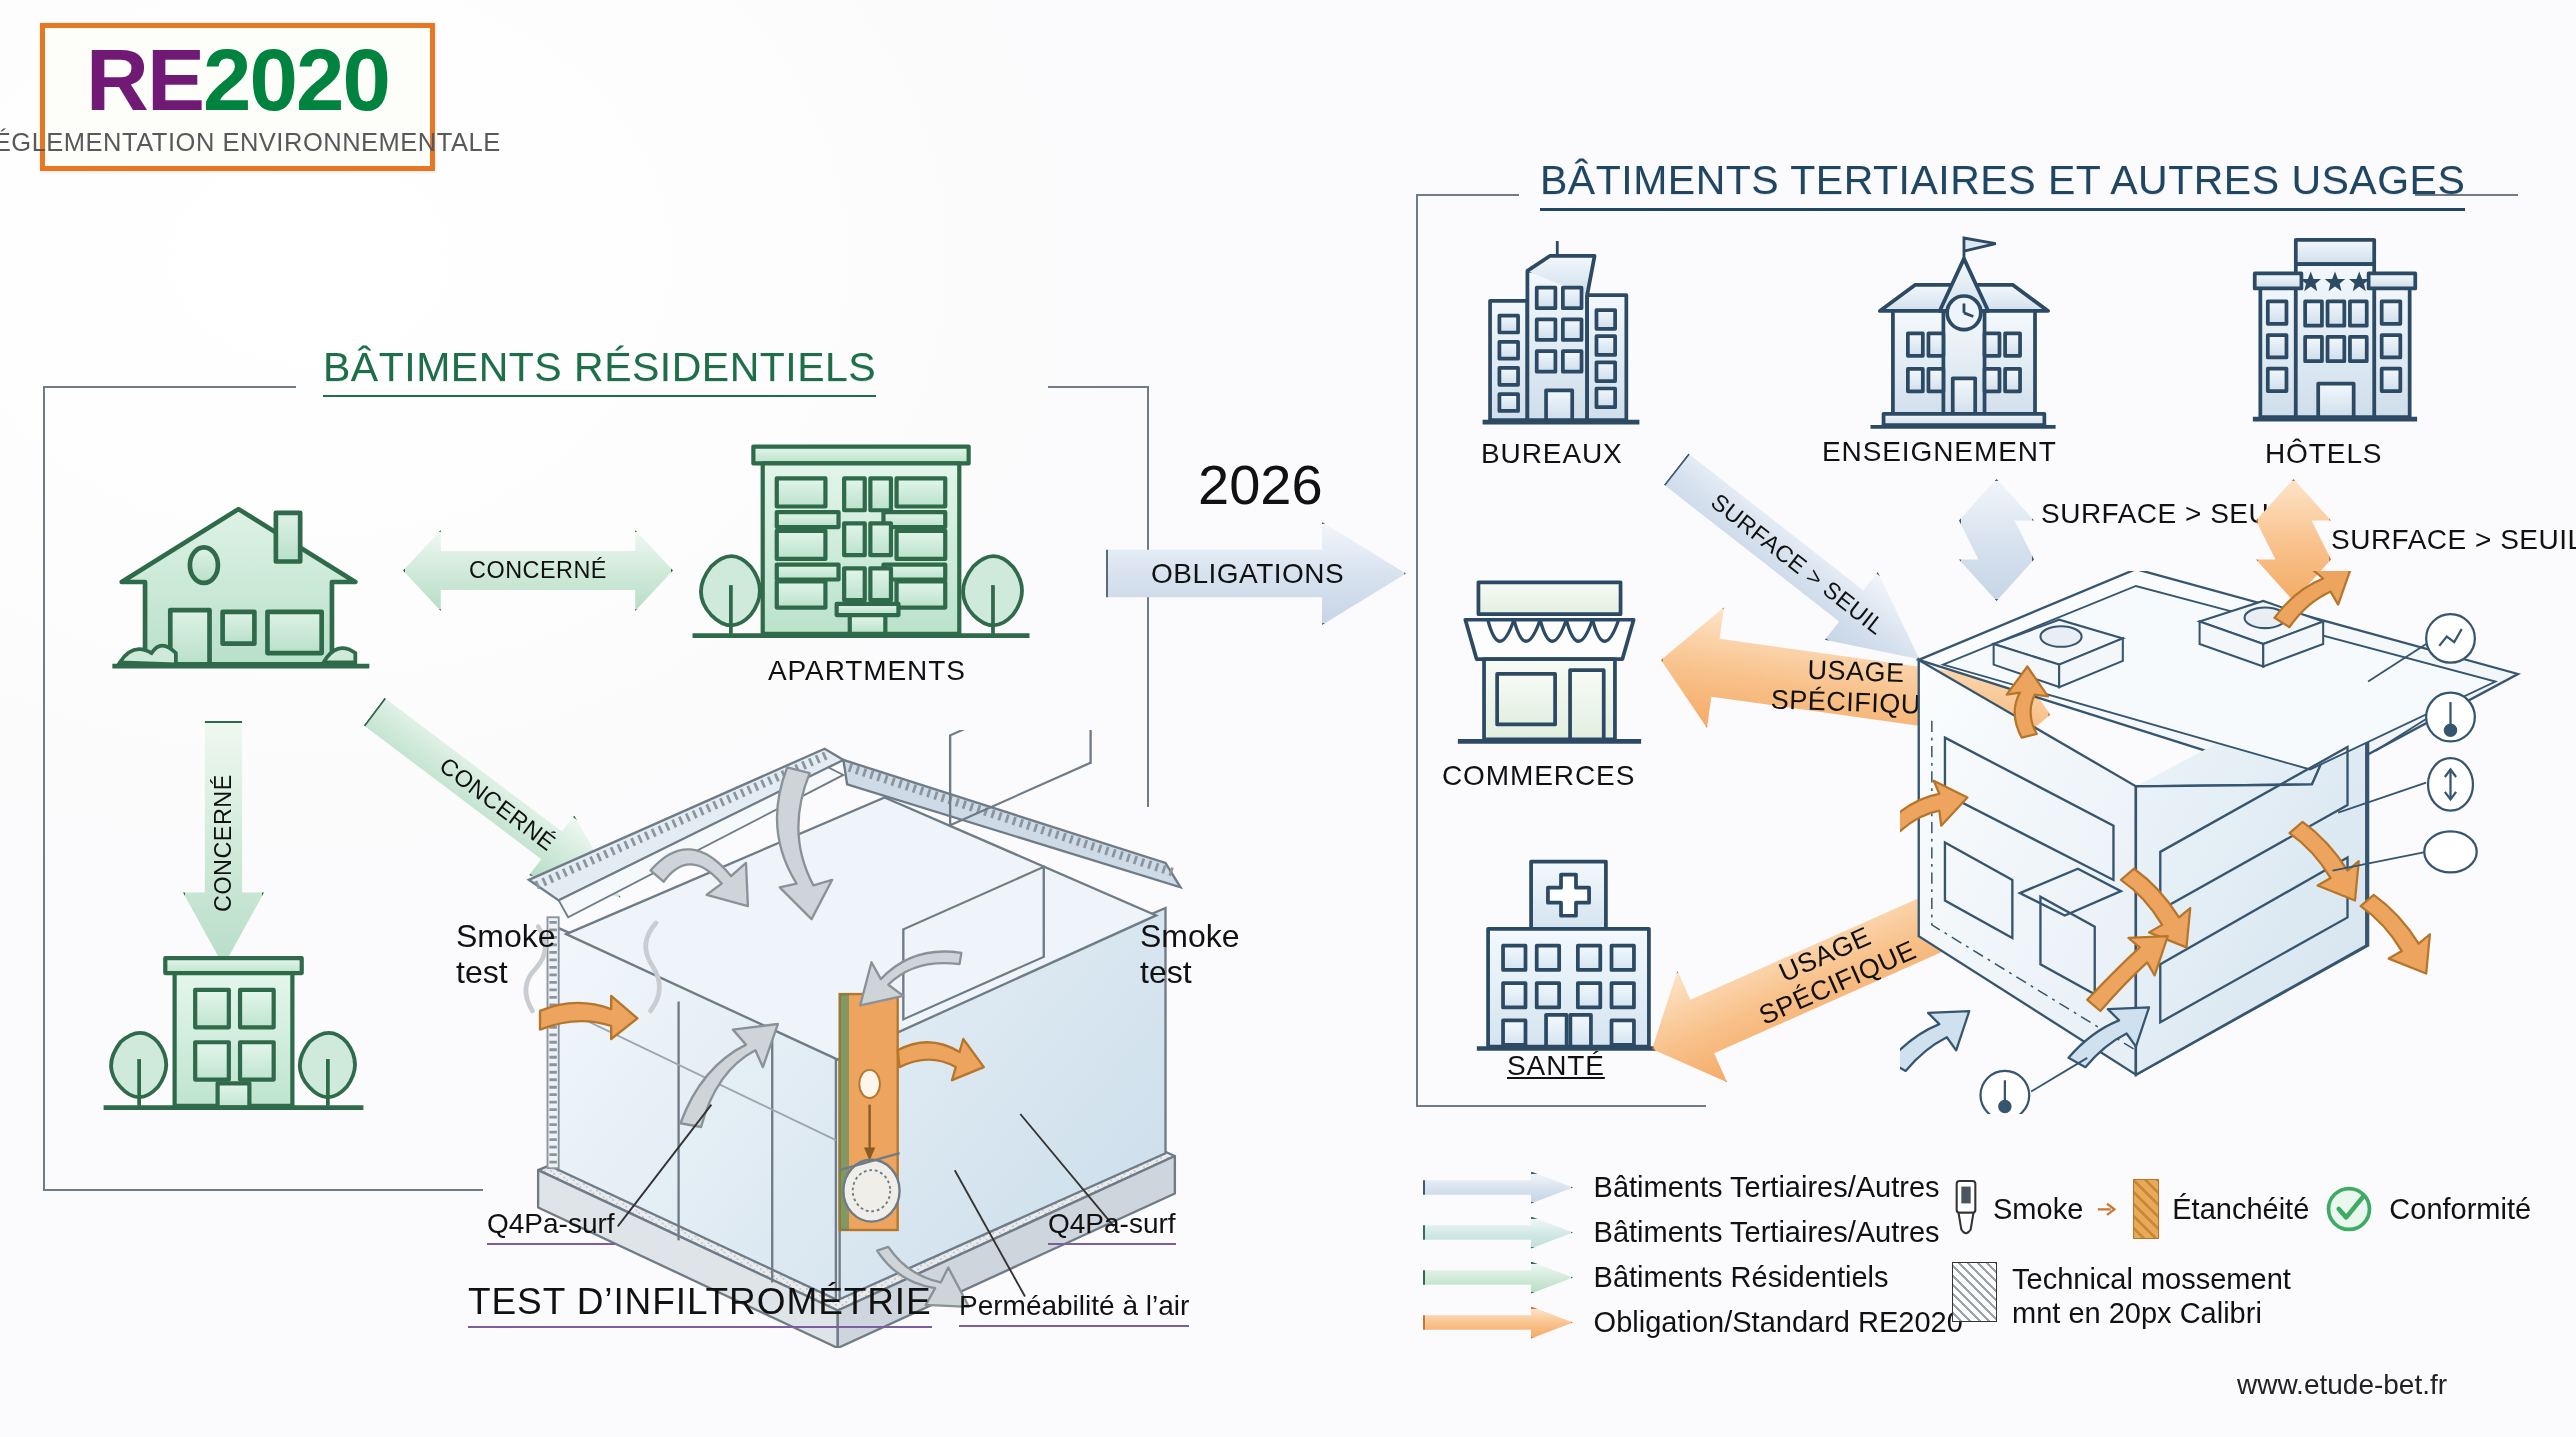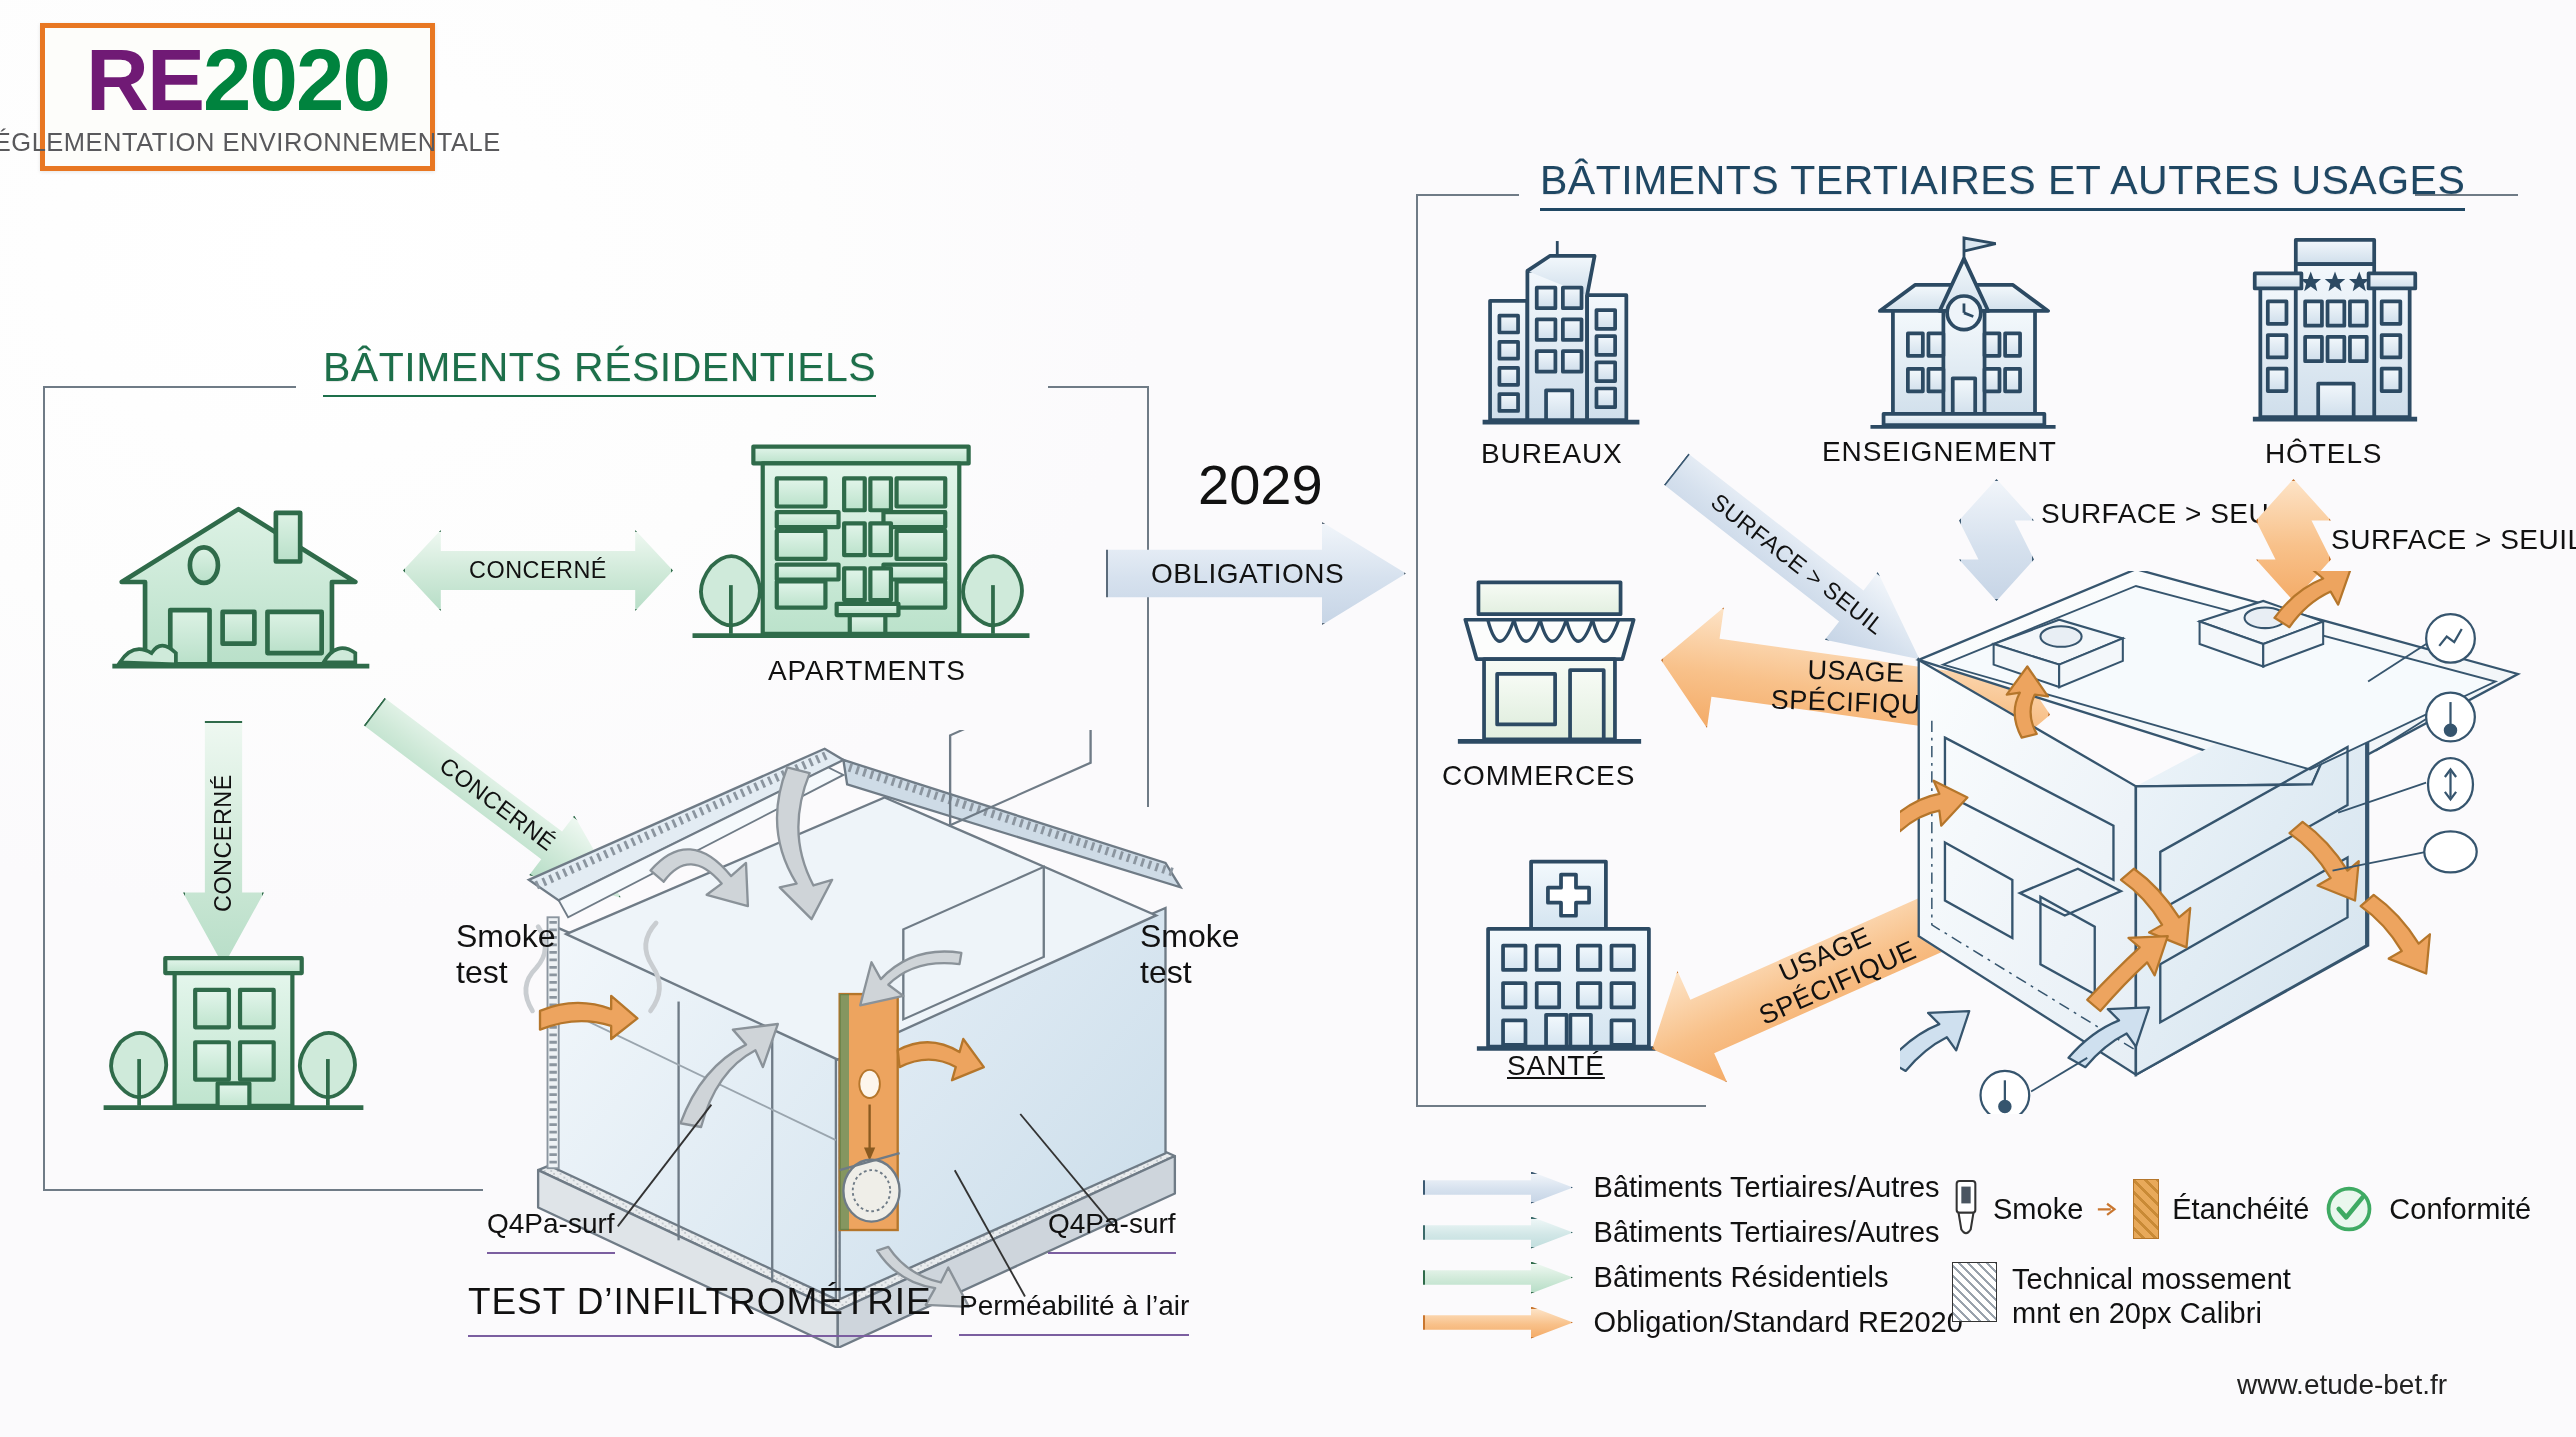--- a/index.html
+++ b/index.html
@@ -52,21 +52,21 @@
   #ter-title{
     left:1540px;top:157px;font-size:41px;color:#1f4763;letter-spacing:0.5px;
     border-bottom:3.7px solid #1f4763;padding-bottom:3.7px;
   }
 
   
   .lbl{position:absolute;white-space:nowrap;color:#111;}
   .lbl.big{font-size:28px;letter-spacing:0.9px;}
   .lbl.med{font-size:32px;}
   .lbl.small{font-size:28px;}
-  .lbl.ul{border-bottom:2.3px solid #7b5ea0;padding-bottom:12px;}
+  .lbl.ul{border-bottom:2.3px solid #7b5ea0;padding-bottom:3px;}
 
   
   .arr{position:absolute;}
   .arr .shape{position:absolute;inset:0;}
   .arr .txt{
     position:absolute;inset:0;display:flex;align-items:center;justify-content:center;
     font-size:23.4px;color:#111;white-space:nowrap;letter-spacing:0.5px;
   }
 
   .g-grad{background:linear-gradient(180deg,#eef8f1 0%,#cfe9d8 55%,#b8dec8 100%);
@@ -342,21 +342,21 @@
       <line x1="1190" y1="1310" x2="1090" y2="1190"></line>
       <line x1="1095" y1="1385" x2="1020" y2="1250"></line>
     </g>
   </svg>
 
   <div class="lbl small ul" style="left:487px;top:1208px;">Q4Pa-surf</div>
   <div class="lbl small ul" style="left:1048px;top:1208px;">Q4Pa-surf</div>
   <div class="lbl small ul" style="left:959px;top:1290px;">Perméabilité à l’air</div>
   <div class="lbl big ul" style="left:468px;top:1281px;font-size:37px;">TEST D’INFILTROMÉTRIE</div>
 
-  <div class="lbl" style="left:1198px;top:452px;font-size:56px;color:#111;">2029</div>
+  <div class="lbl" style="left:1198px;top:452px;font-size:56px;color:#111;">2026</div>
   <div class="arr" style="left:1106px;top:522px;width:300px;height:103px;">
     <div class="shape b-grad sgl-r" style="border-color:#5b6b7b;"></div>
     <div class="txt" style="font-size:28px;justify-content:flex-start;padding-left:45px;">OBLIGATIONS</div>
   </div>
 
   <div class="ico" style="left:1477px;top:239px;">
     <svg width="168" height="201" viewBox="0 0 180 215">
       <defs>
           <linearGradient id="bf" x1="0" y1="0" x2="0" y2="1">
         <stop offset="0%" stop-color="#f3f8fc"></stop>

